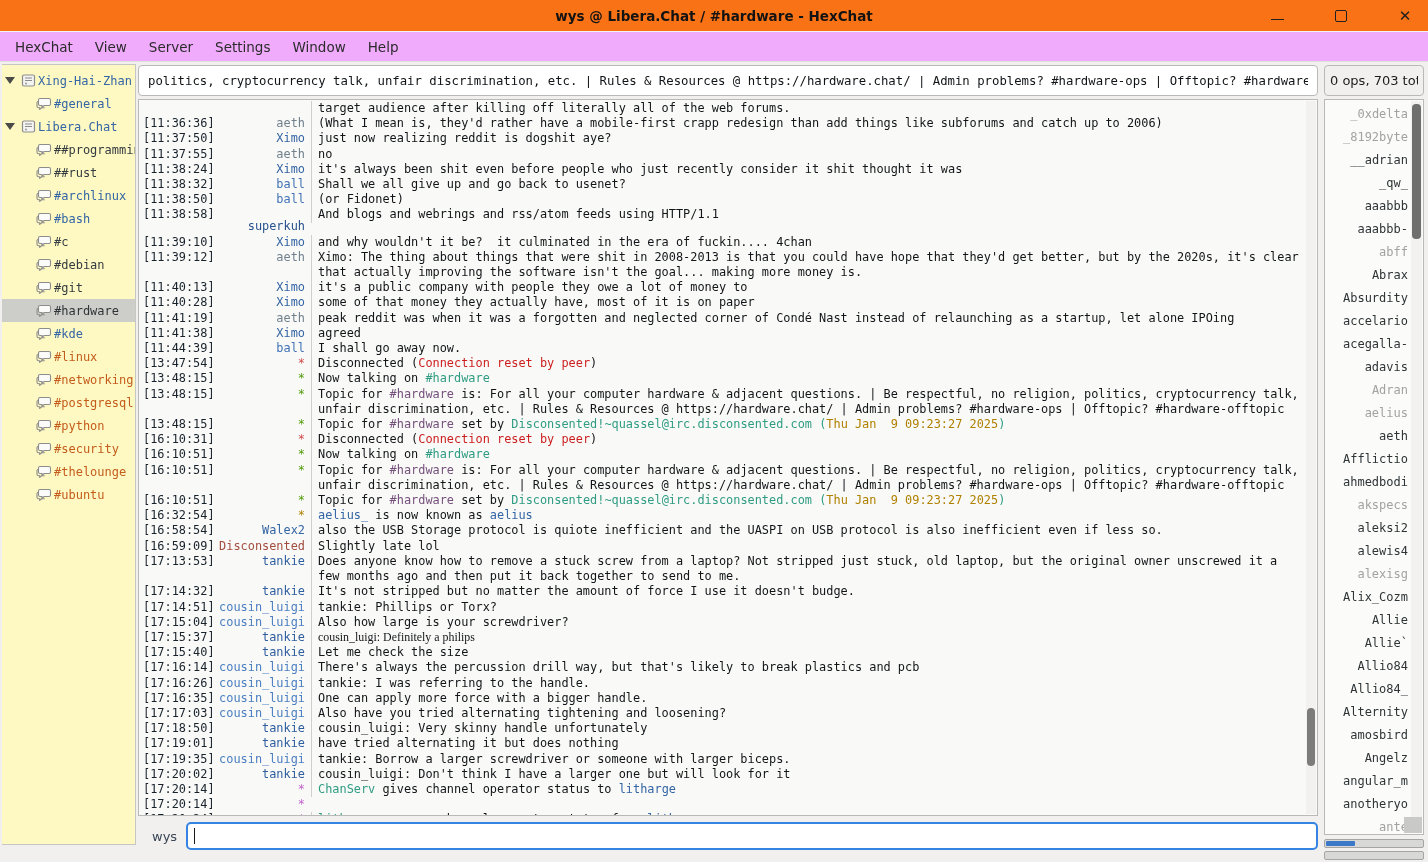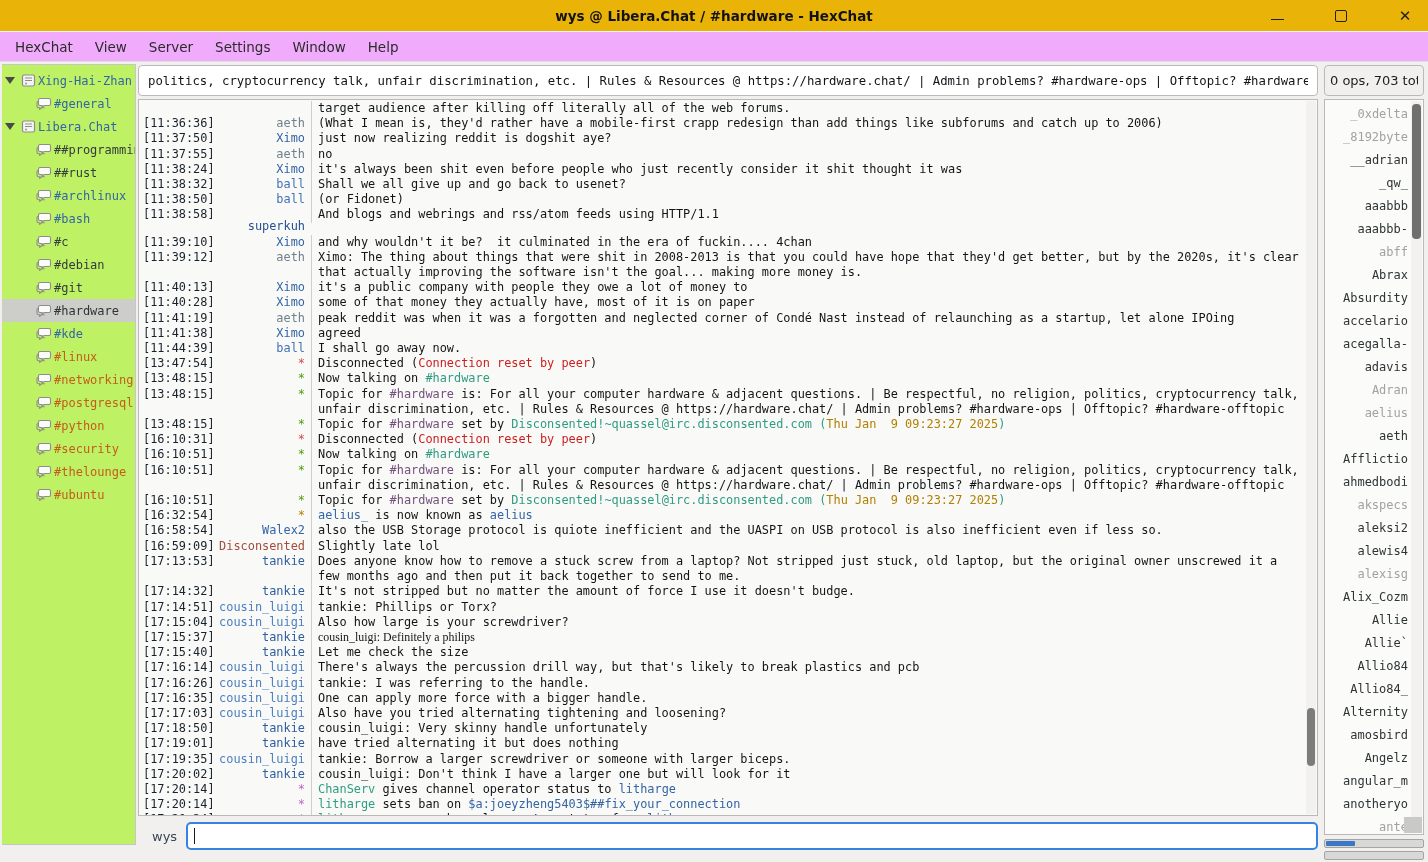--- a/index.html
+++ b/index.html
@@ -1,37 +1,37 @@
 <!DOCTYPE html>
 <html><head>
 <meta charset="utf-8">
 <style>
   * { margin:0; padding:0; box-sizing:border-box; }
   html,body { width:1428px; height:862px; overflow:hidden; }
   body { font-family:"DejaVu Sans", sans-serif; background:#f1f0ef; color:#2e3436; }
 
   
-  .titlebar { height:32px; background:#eab308; display:flex; align-items:center; position:relative; border-bottom:1px solid #f3f3f3; }
+  .titlebar { height:32px; background:#f97316; display:flex; align-items:center; position:relative; border-bottom:1px solid #f3f3f3; }
   .title-text { position:absolute; left:0; right:0; text-align:center; font-weight:bold; font-size:13.5px; color:#131313; }
   .win-controls { position:absolute; right:10px; top:0; height:32px; display:flex; align-items:center; gap:38px; }
   .wc { width:26px; height:26px; display:flex; align-items:center; justify-content:center; cursor:default; }
   .min-glyph { width:13px; height:0; border-bottom:1.6px solid #202020; margin-top:6px; }
   .max-glyph { width:12px; height:12px; border:1.6px solid #202020; border-radius:2px; }
   .close-glyph { font-size:15px; color:#202020; line-height:1; }
 
   
   .menubar { height:30px; background:#f0abfc; border-bottom:1px solid #e0e0de; display:flex; align-items:center; padding-left:4px; }
   .menu-item { font-size:13.5px; color:#2b2b2b; padding:4px 11px; }
 
   
   .main { display:grid; grid-template-columns:136px 1186px 106px; height:800px; }
 
   
   .sidebar-col { padding:2px 0 17px 2px; }
-  .sidebar { background:#bef264; border:1px solid #c6c6c4; border-left:none; height:100%; overflow:hidden; padding-top:4px; font-family:"DejaVu Sans Mono", monospace; font-size:12px; }
+  .sidebar { background:#fef9c3; border:1px solid #c6c6c4; border-left:none; height:100%; overflow:hidden; padding-top:4px; font-family:"DejaVu Sans Mono", monospace; font-size:12px; }
   .tree-row { height:23px; display:flex; align-items:center; white-space:nowrap; overflow:hidden; }
   .tree-row.selected { background:#cdcdca; }
   .expander { width:16px; display:flex; justify-content:center; align-items:center; flex:0 0 16px; }
   .expander .tri { width:0; height:0; border-left:5px solid transparent; border-right:5px solid transparent; border-top:7px solid #4a4a48; }
   .tree-indent { flex:0 0 16px; }
   .tree-icon { flex:0 0 20px; display:flex; align-items:center; justify-content:center; }
   .tree-label { overflow:hidden; text-overflow:clip; }
 
   
   .center-col { display:flex; flex-direction:column; padding:3px 4px 9px 2px; }
@@ -521,21 +521,20 @@
             <span class="msgcell"><span style="color: rgb(18, 21, 23);">cousin_luigi: Don't think I have a larger one but will look for it</span></span>
           </div>
           <div class="chat-line">
             <span class="ts">[17:20:14]</span>
             <span class="nick" style="color: rgb(192, 97, 203);">*</span>
             <span class="msgcell"><span style="color: rgb(47, 156, 130);">ChanServ</span><span style="color: rgb(18, 21, 23);"> gives channel operator status to </span><span style="color: rgb(52, 101, 164);">litharge</span></span>
           </div>
           <div class="chat-line">
             <span class="ts">[17:20:14]</span>
             <span class="nick" style="color: rgb(192, 97, 203);">*</span>
-            <span class="msgcell"><span style="color: rgb(47, 156, 130);">litharge</span><span style="color: rgb(18, 21, 23);"> sets ban on </span><span style="color: rgb(52, 101, 164);">$a:joeyzheng5403$##fix_your_connection</span></span>
           </div>
           <div class="chat-line">
             <span class="ts">[17:20:24]</span>
             <span class="nick" style="color: rgb(192, 97, 203);">*</span>
             <span class="msgcell"><span style="color: rgb(47, 156, 130);">litharge</span><span style="color: rgb(18, 21, 23);"> removes channel operator status from </span><span style="color: rgb(52, 101, 164);">litharge</span></span>
           </div>
         </div>
       <div class="chat-scrollbar">
         <div class="chat-thumb" style="bottom:48px; height:58px;"></div>
       </div>

